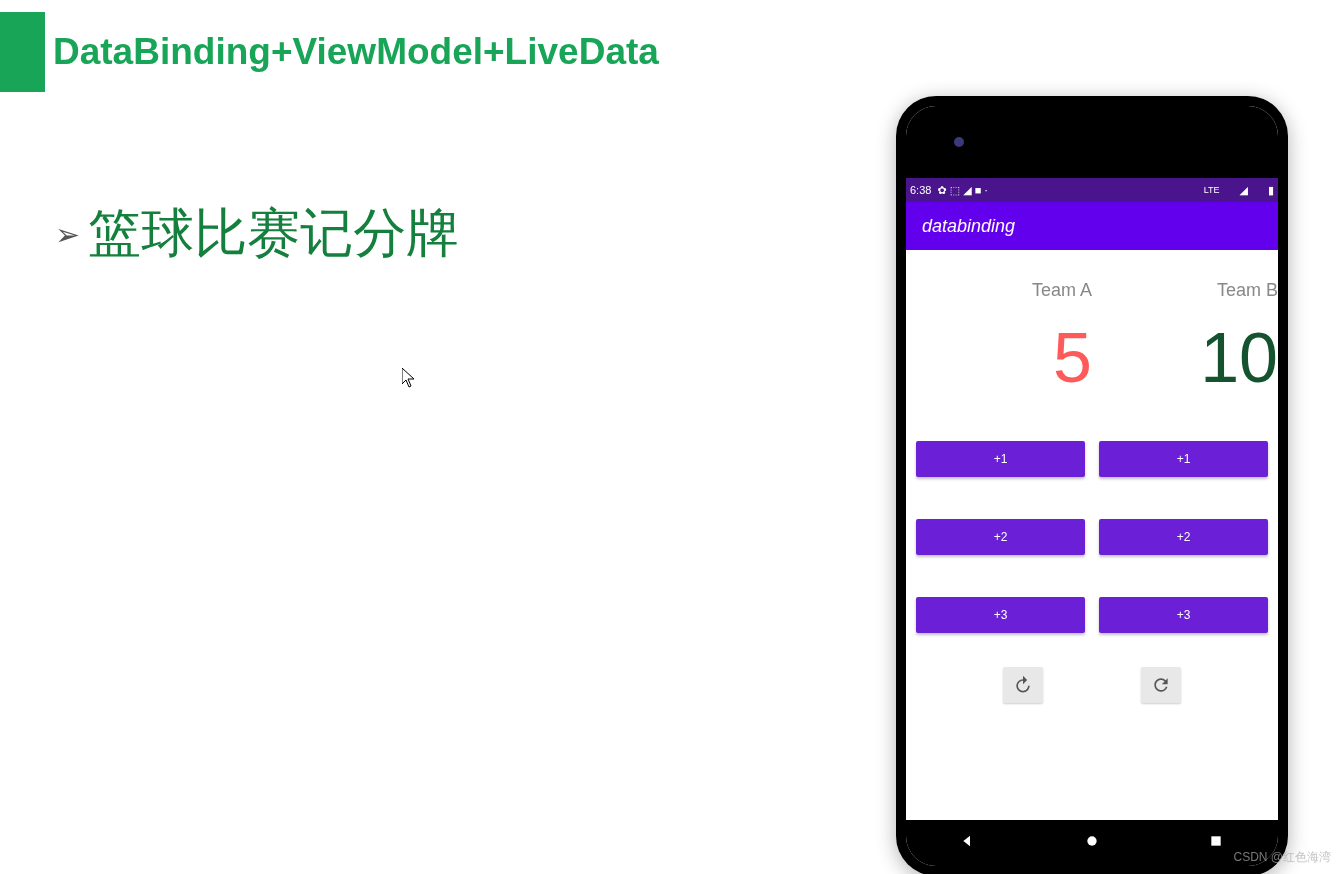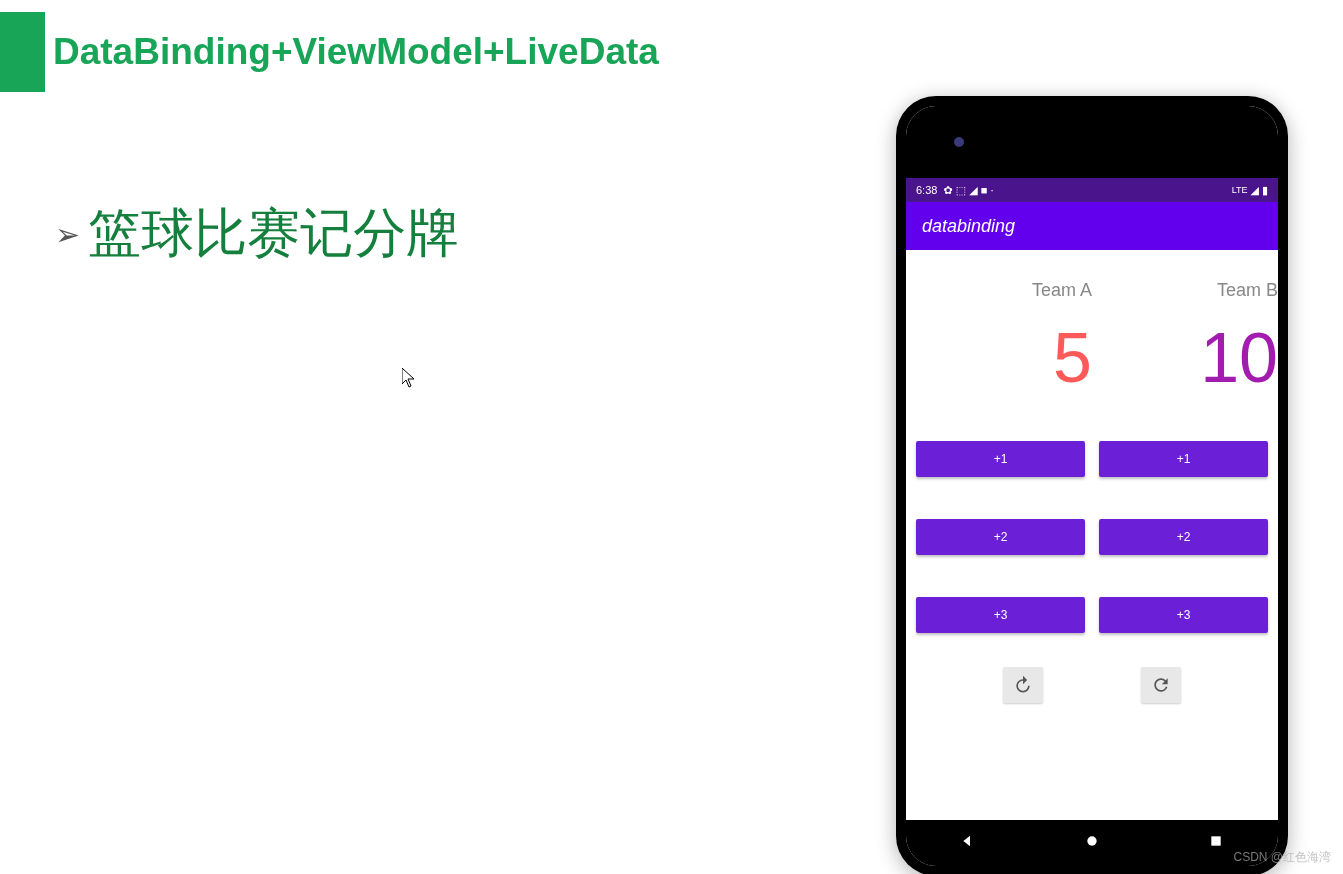--- a/index.html
+++ b/index.html
@@ -98,33 +98,33 @@
       height: 10px;
       background: #3a3a7a;
       border-radius: 50%;
     }
     .status-bar {
       height: 24px;
       background: #4a148c;
       display: flex;
       justify-content: space-between;
       align-items: center;
-      padding: 0 10px;
+      padding: 0 4px;
       font-size: 11px;
       color: #fff;
     }
     .status-left {
       display: flex;
       align-items: center;
       gap: 6px;
     }
     .status-right {
       display: flex;
       align-items: center;
-      gap: 3px;
+      gap: 20px;
     }
     .app-bar {
       height: 48px;
       background: #6200ee;
       display: flex;
       align-items: center;
       padding-left: 16px;
       color: #fff;
       font-size: 18px;
       font-style: italic;
@@ -147,21 +147,21 @@
       margin-bottom: 22px;
     }
     .score-a {
       font-size: 70px;
       color: #ff5a5a;
       font-weight: 400;
       line-height: 1;
     }
     .score-b {
       font-size: 70px;
-      color: #a21caf;
+      color: #14532d;
       font-weight: 400;
       line-height: 1;
     }
     .button-grid {
       padding: 28px 8px 0 8px;
     }
     .button-row {
       display: flex;
       gap: 14px;
       margin-bottom: 42px;

